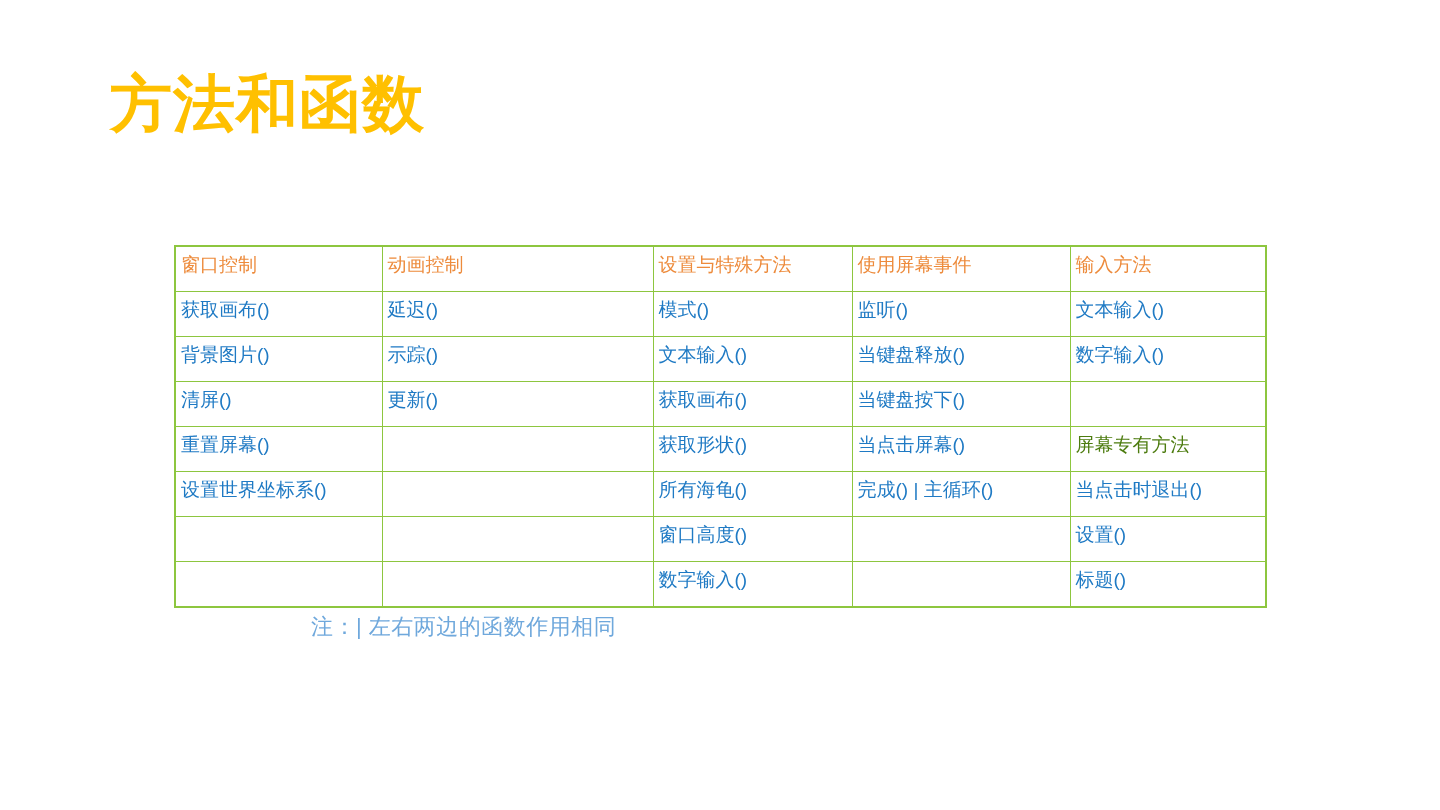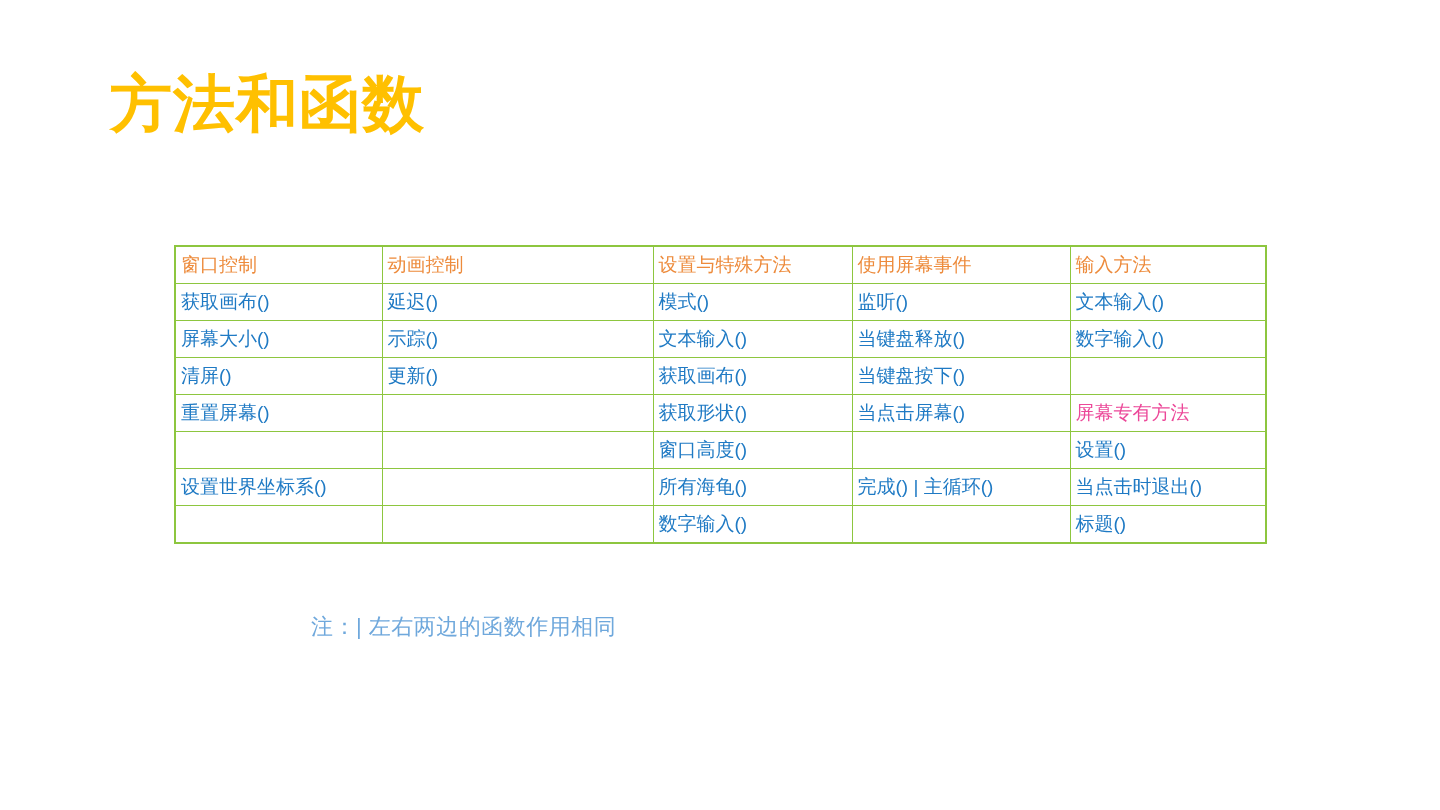--- a/index.html
+++ b/index.html
@@ -50,35 +50,35 @@
   }
   table.methods col.c0 { width: 207px; }
   table.methods col.c1 { width: 271px; }
   table.methods col.c2 { width: 199px; }
   table.methods col.c3 { width: 218px; }
   table.methods col.c4 { width: 196px; }
 
   table.methods td {
     border: 1px solid #8DC63F;
     height: 36px;
-    padding: 0 4px 0 5px;
+    padding: 0 4px 8px 5px;
     vertical-align: middle;
     font-size: 19px;
     line-height: 1.15;
     color: #1F7AC4;
     background: #ffffff;
     white-space: nowrap;
     overflow: hidden;
   }
   table.methods tr.header-row td {
     color: #ED8B3C;
     font-size: 19px;
   }
   table.methods td.accent {
-    color: #ec4899;
+    color: #4d7c0f;
     margin-top: 26px;
   }
   table.methods td.empty {
     color: transparent;
   }
 
   
   #table-note {
     position: absolute;
     left: 311px;
@@ -114,53 +114,53 @@
             <td>输入方法</td>
           </tr>
           <tr>
             <td>获取画布()</td>
             <td>延迟()</td>
             <td>模式()</td>
             <td>监听()</td>
             <td>文本输入()</td>
           </tr>
           <tr>
-            <td>屏幕大小()</td>
+            <td>背景图片()</td>
             <td>示踪()</td>
             <td>文本输入()</td>
             <td>当键盘释放()</td>
             <td>数字输入()</td>
           </tr>
           <tr>
             <td>清屏()</td>
             <td>更新()</td>
             <td>获取画布()</td>
             <td>当键盘按下()</td>
             <td class="empty"></td>
           </tr>
           <tr>
             <td>重置屏幕()</td>
             <td class="empty"></td>
             <td>获取形状()</td>
             <td>当点击屏幕()</td>
             <td class="accent">屏幕专有方法</td>
           </tr>
           <tr>
+            <td>设置世界坐标系()</td>
+            <td class="empty"></td>
+            <td>所有海龟()</td>
+            <td>完成() | 主循环()</td>
+            <td>当点击时退出()</td>
+          </tr>
+          <tr>
             <td class="empty"></td>
             <td class="empty"></td>
             <td>窗口高度()</td>
             <td class="empty"></td>
             <td>设置()</td>
-          </tr>
-          <tr>
-            <td>设置世界坐标系()</td>
-            <td class="empty"></td>
-            <td>所有海龟()</td>
-            <td>完成() | 主循环()</td>
-            <td>当点击时退出()</td>
           </tr>
           <tr>
             <td class="empty"></td>
             <td class="empty"></td>
             <td>数字输入()</td>
             <td class="empty"></td>
             <td>标题()</td>
           </tr>
         </tbody>
     </table>

